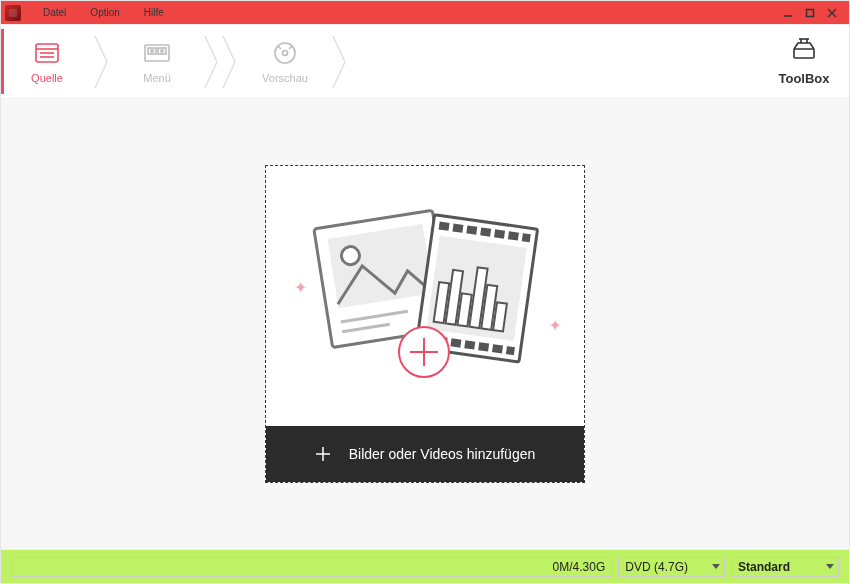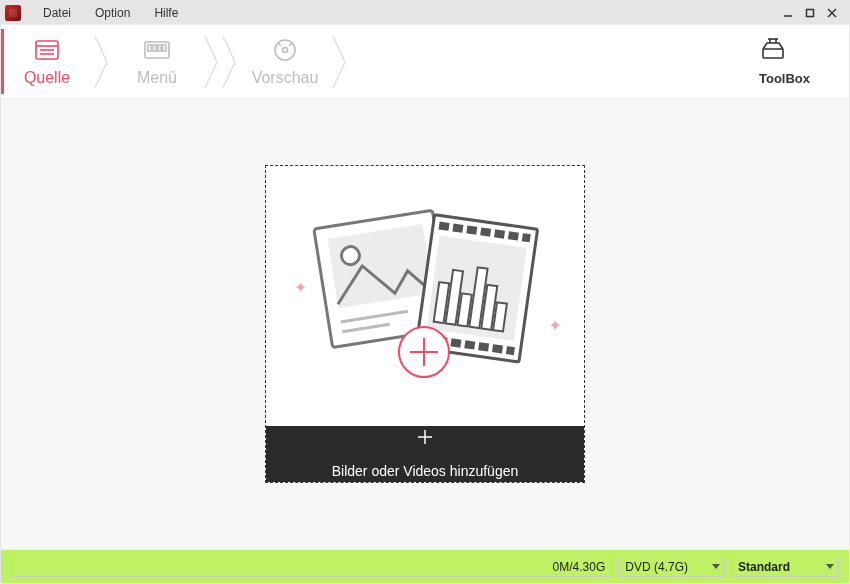--- a/index.html
+++ b/index.html
@@ -1,48 +1,48 @@
 <!DOCTYPE html>
 <html><head>
 <meta charset="utf-8">
 <style>
   * { box-sizing: border-box; margin: 0; padding: 0; font-family: -apple-system, "Segoe UI", Arial, sans-serif; }
   html, body { width: 850px; height: 584px; overflow: hidden; background: #fff; }
   .app { width: 850px; height: 584px; display: flex; flex-direction: column; border: 1px solid #e5e5e5; }
 
   
-  .titlebar { height: 24px; background: #e5e5e5; display: flex; align-items: center; padding: 0 6px 0 4px; font-size: 12px; color: #333; border-bottom: 1px solid #eee; }
+  .titlebar { height: 24px; background: #ef4444; display: flex; align-items: center; padding: 0 6px 0 4px; font-size: 10px; color: #333; border-bottom: 1px solid #eee; }
   .titlebar .logo { width: 16px; height: 16px; background: linear-gradient(135deg,#c42a2a,#7a0d0d); border-radius: 2px; margin-right: 10px; position: relative; }
   .titlebar .logo::after { content:""; position:absolute; inset:4px; background:#fff2; border-radius:1px; }
   .titlebar .menu-item { padding: 0 12px; cursor: default; }
   .titlebar .spacer { flex: 1; }
   .titlebar .win-btn { width: 22px; height: 18px; display:flex; align-items:center; justify-content:center; font-size:12px; color:#333; }
   .titlebar .win-btn svg { width:10px; height:10px; stroke:#333; stroke-width:1.5; fill:none; }
 
   
   .stepnav { height: 74px; background:#fff; border-bottom:1px solid #eee; display:flex; align-items:stretch; position:relative; }
   .step { width: 92px; display:flex; flex-direction:column; align-items:center; justify-content:center; gap:6px; color:#bdbdbd; position:relative; }
   .step.active { color:#ed4c67; }
   .step.active::before { content:""; position:absolute; left:0; top:4px; bottom:4px; width:3px; background:#ed4c67; }
   .step .icon { height:26px; display:flex; align-items:center; justify-content:center; }
   .step .icon svg { stroke:currentColor; fill:none; stroke-width:1.6; }
-  .step .label { font-size:16px; }
+  .step .label { font-size:11px; }
   .chevron { width:18px; display:flex; align-items:center; }
   .chevron svg { stroke:#e0e0e0; fill:none; stroke-width:1.5; }
   .stepnav .flex { flex:1; }
-  .toolbox { width:90px; display:flex; flex-direction:column; justify-content:center; gap:6px; color:#333; }
+  .toolbox { width:90px; display:flex; flex-direction:column; align-items:center; justify-content:center; gap:6px; color:#333; }
   .toolbox svg { stroke:#333; fill:none; stroke-width:1.6; }
   .toolbox .label { font-size:13px; font-weight:600; }
 
   
   .main { flex:1; background:#f7f7f7; display:flex; align-items:center; justify-content:center; }
   .dropcard { width:320px; background:#fff; border:1.5px dashed #333; border-radius:0; display:flex; flex-direction:column; }
   .dropcard .art { height:260px; position:relative; display:flex; align-items:center; justify-content:center; }
   .dropcard .art svg { position:absolute; }
-  .dropcard .bar { height:56px; background:#2b2b2b; color:#fff; display:flex; align-items:center; justify-content:center; gap:18px; font-size:14px;flex-direction:column; }
+  .dropcard .bar { height:56px; background:#2b2b2b; color:#fff; display:flex; align-items:center; justify-content:center; gap:18px; font-size:14px; }
   .dropcard .bar .plus { width:16px; height:16px; display:flex; align-items:center; justify-content:center; }
   .dropcard .bar .plus svg { stroke:#fff; stroke-width:1.5; }
   .sparkle { position:absolute; font-size:16px; color:#f2a5b0; }
 
   
   .bottombar { height:34px; background:#bef264; border-top:1px solid #eee; display:flex; align-items:center; gap:6px; padding:0 10px; font-size:12px; }
   .progressbox { flex:1; height:20px; border:1px solid #ccc; display:flex; align-items:center; justify-content:flex-end; padding:0 6px; color:#222; }
   .combo { height:20px; border:1px solid #ccc; display:flex; align-items:center; padding:0 4px 0 6px; gap:24px; color:#222; min-width:94px; justify-content:space-between; }
   .combo.w2 { min-width:108px;font-weight:bold; }
   .combo .caret { width:0; height:0; border-left:4px solid transparent; border-right:4px solid transparent; border-top:5px solid #555; }

